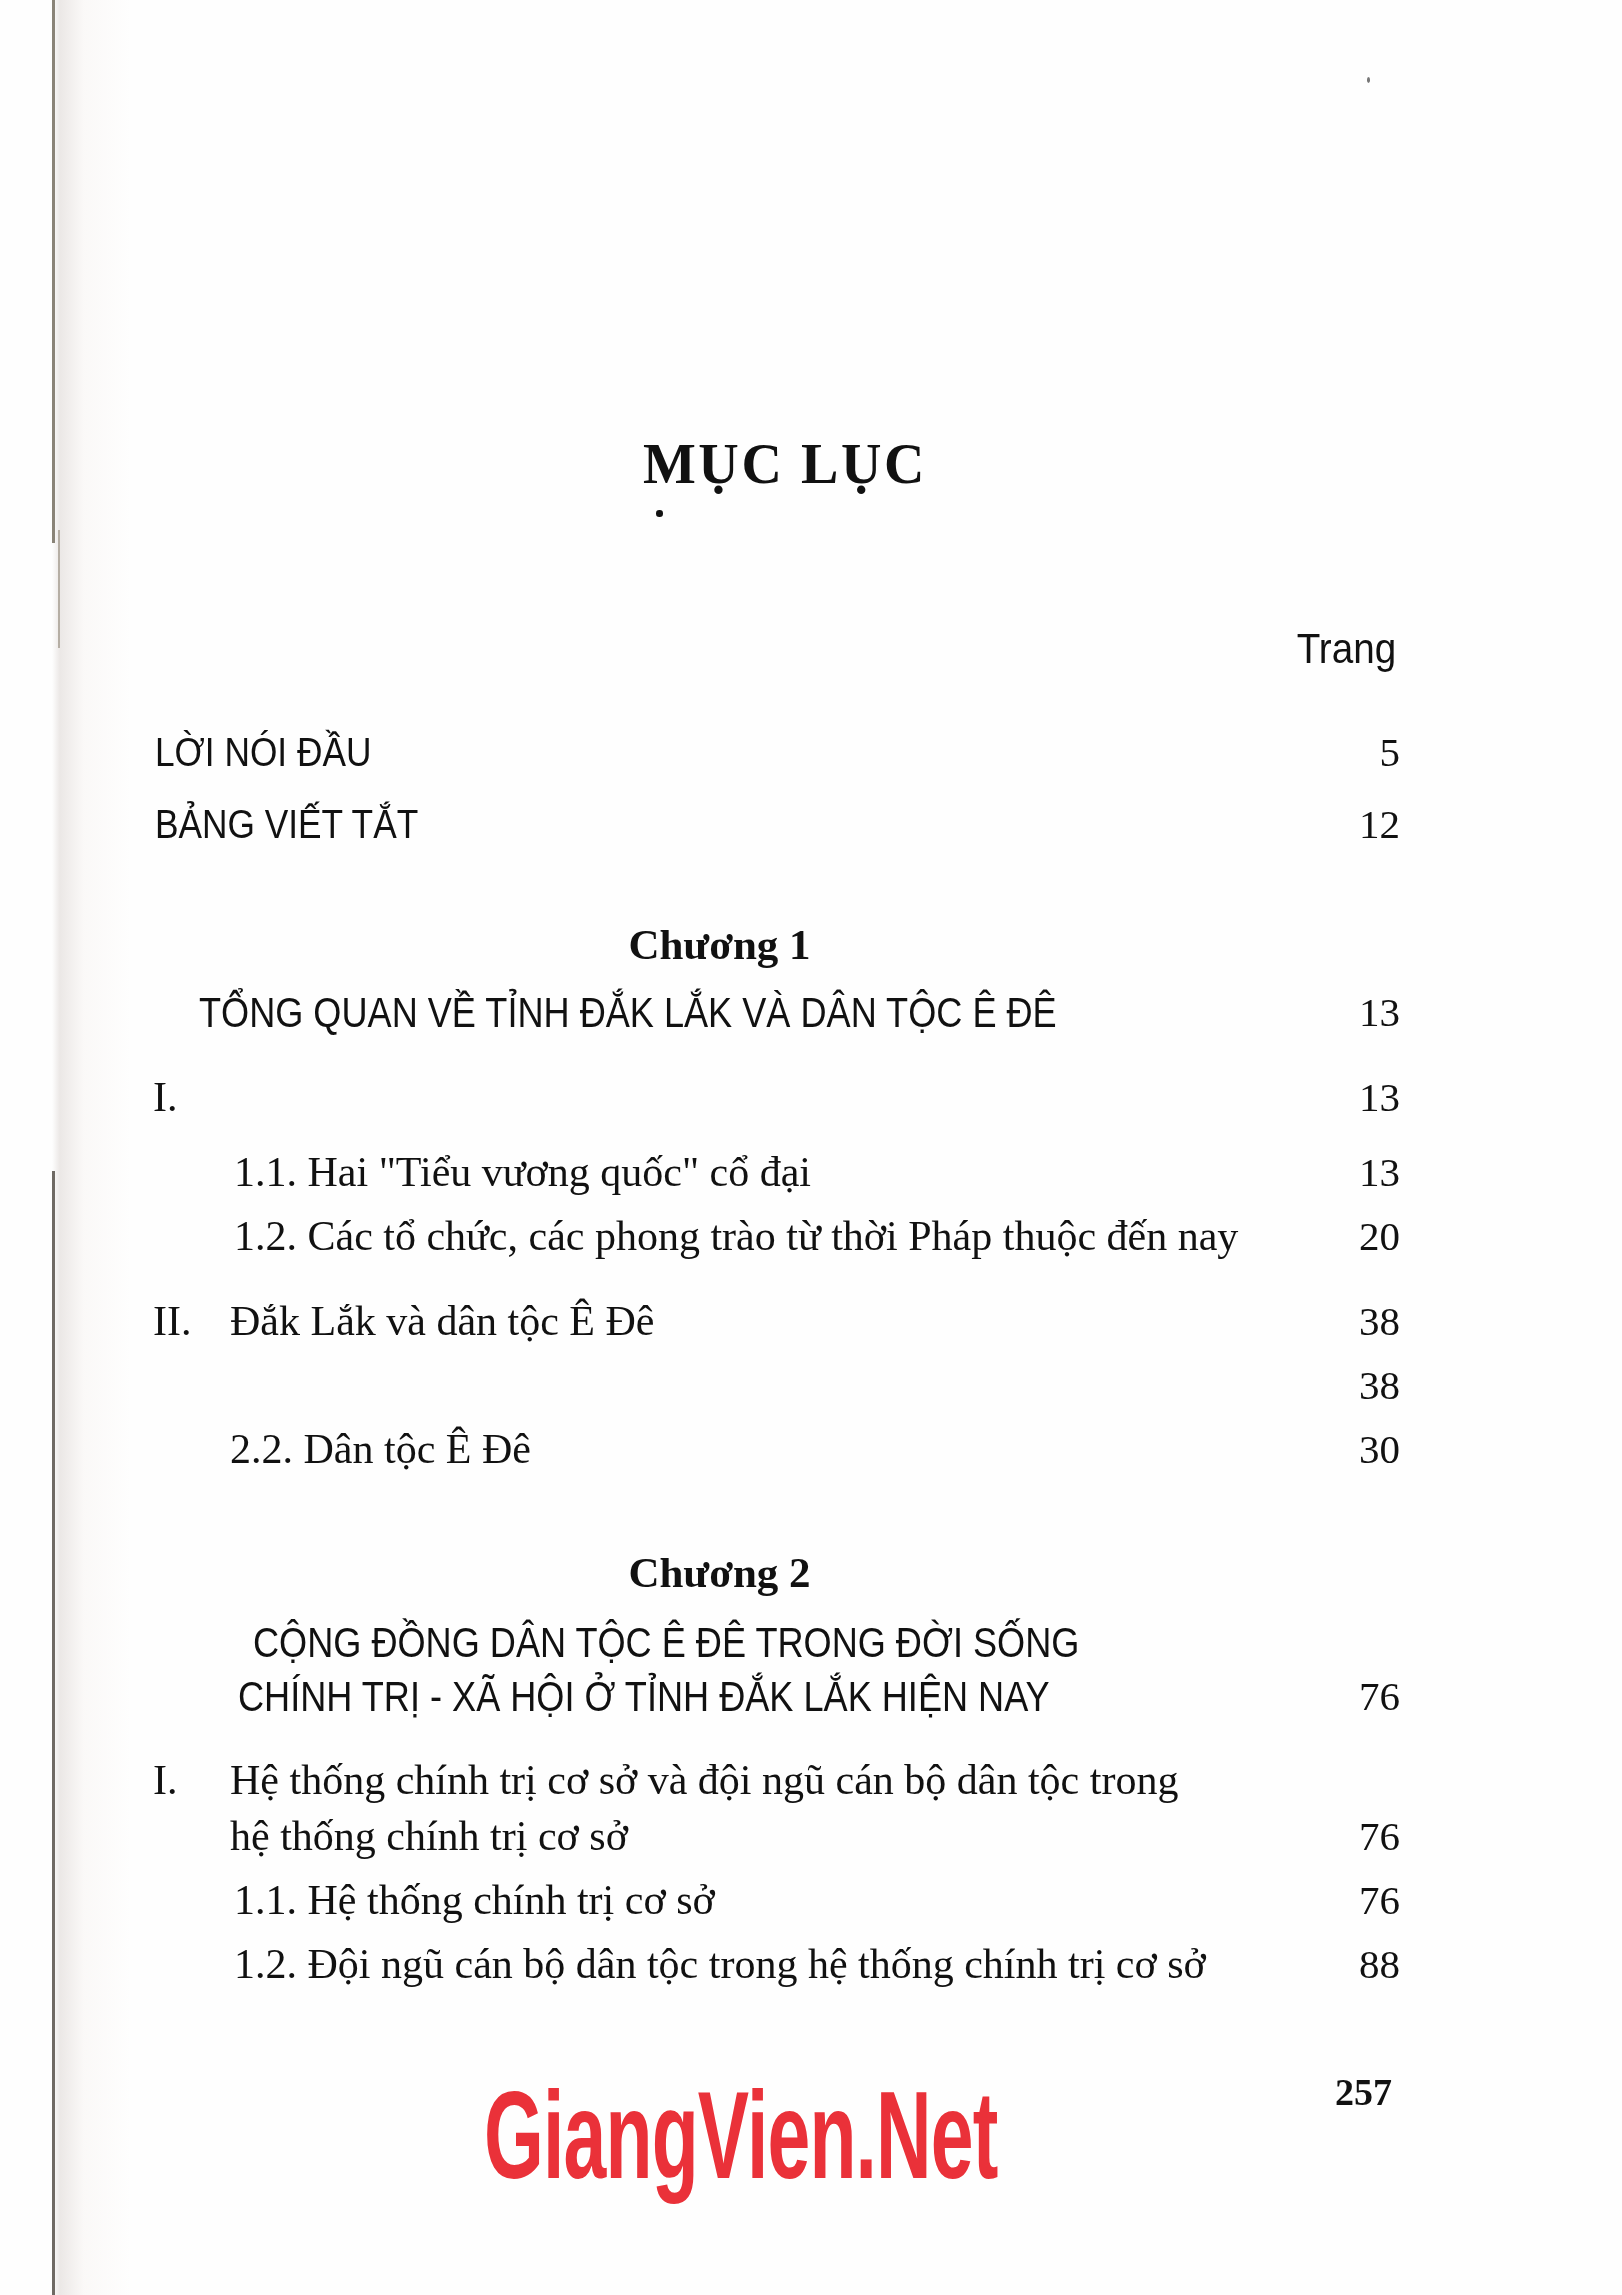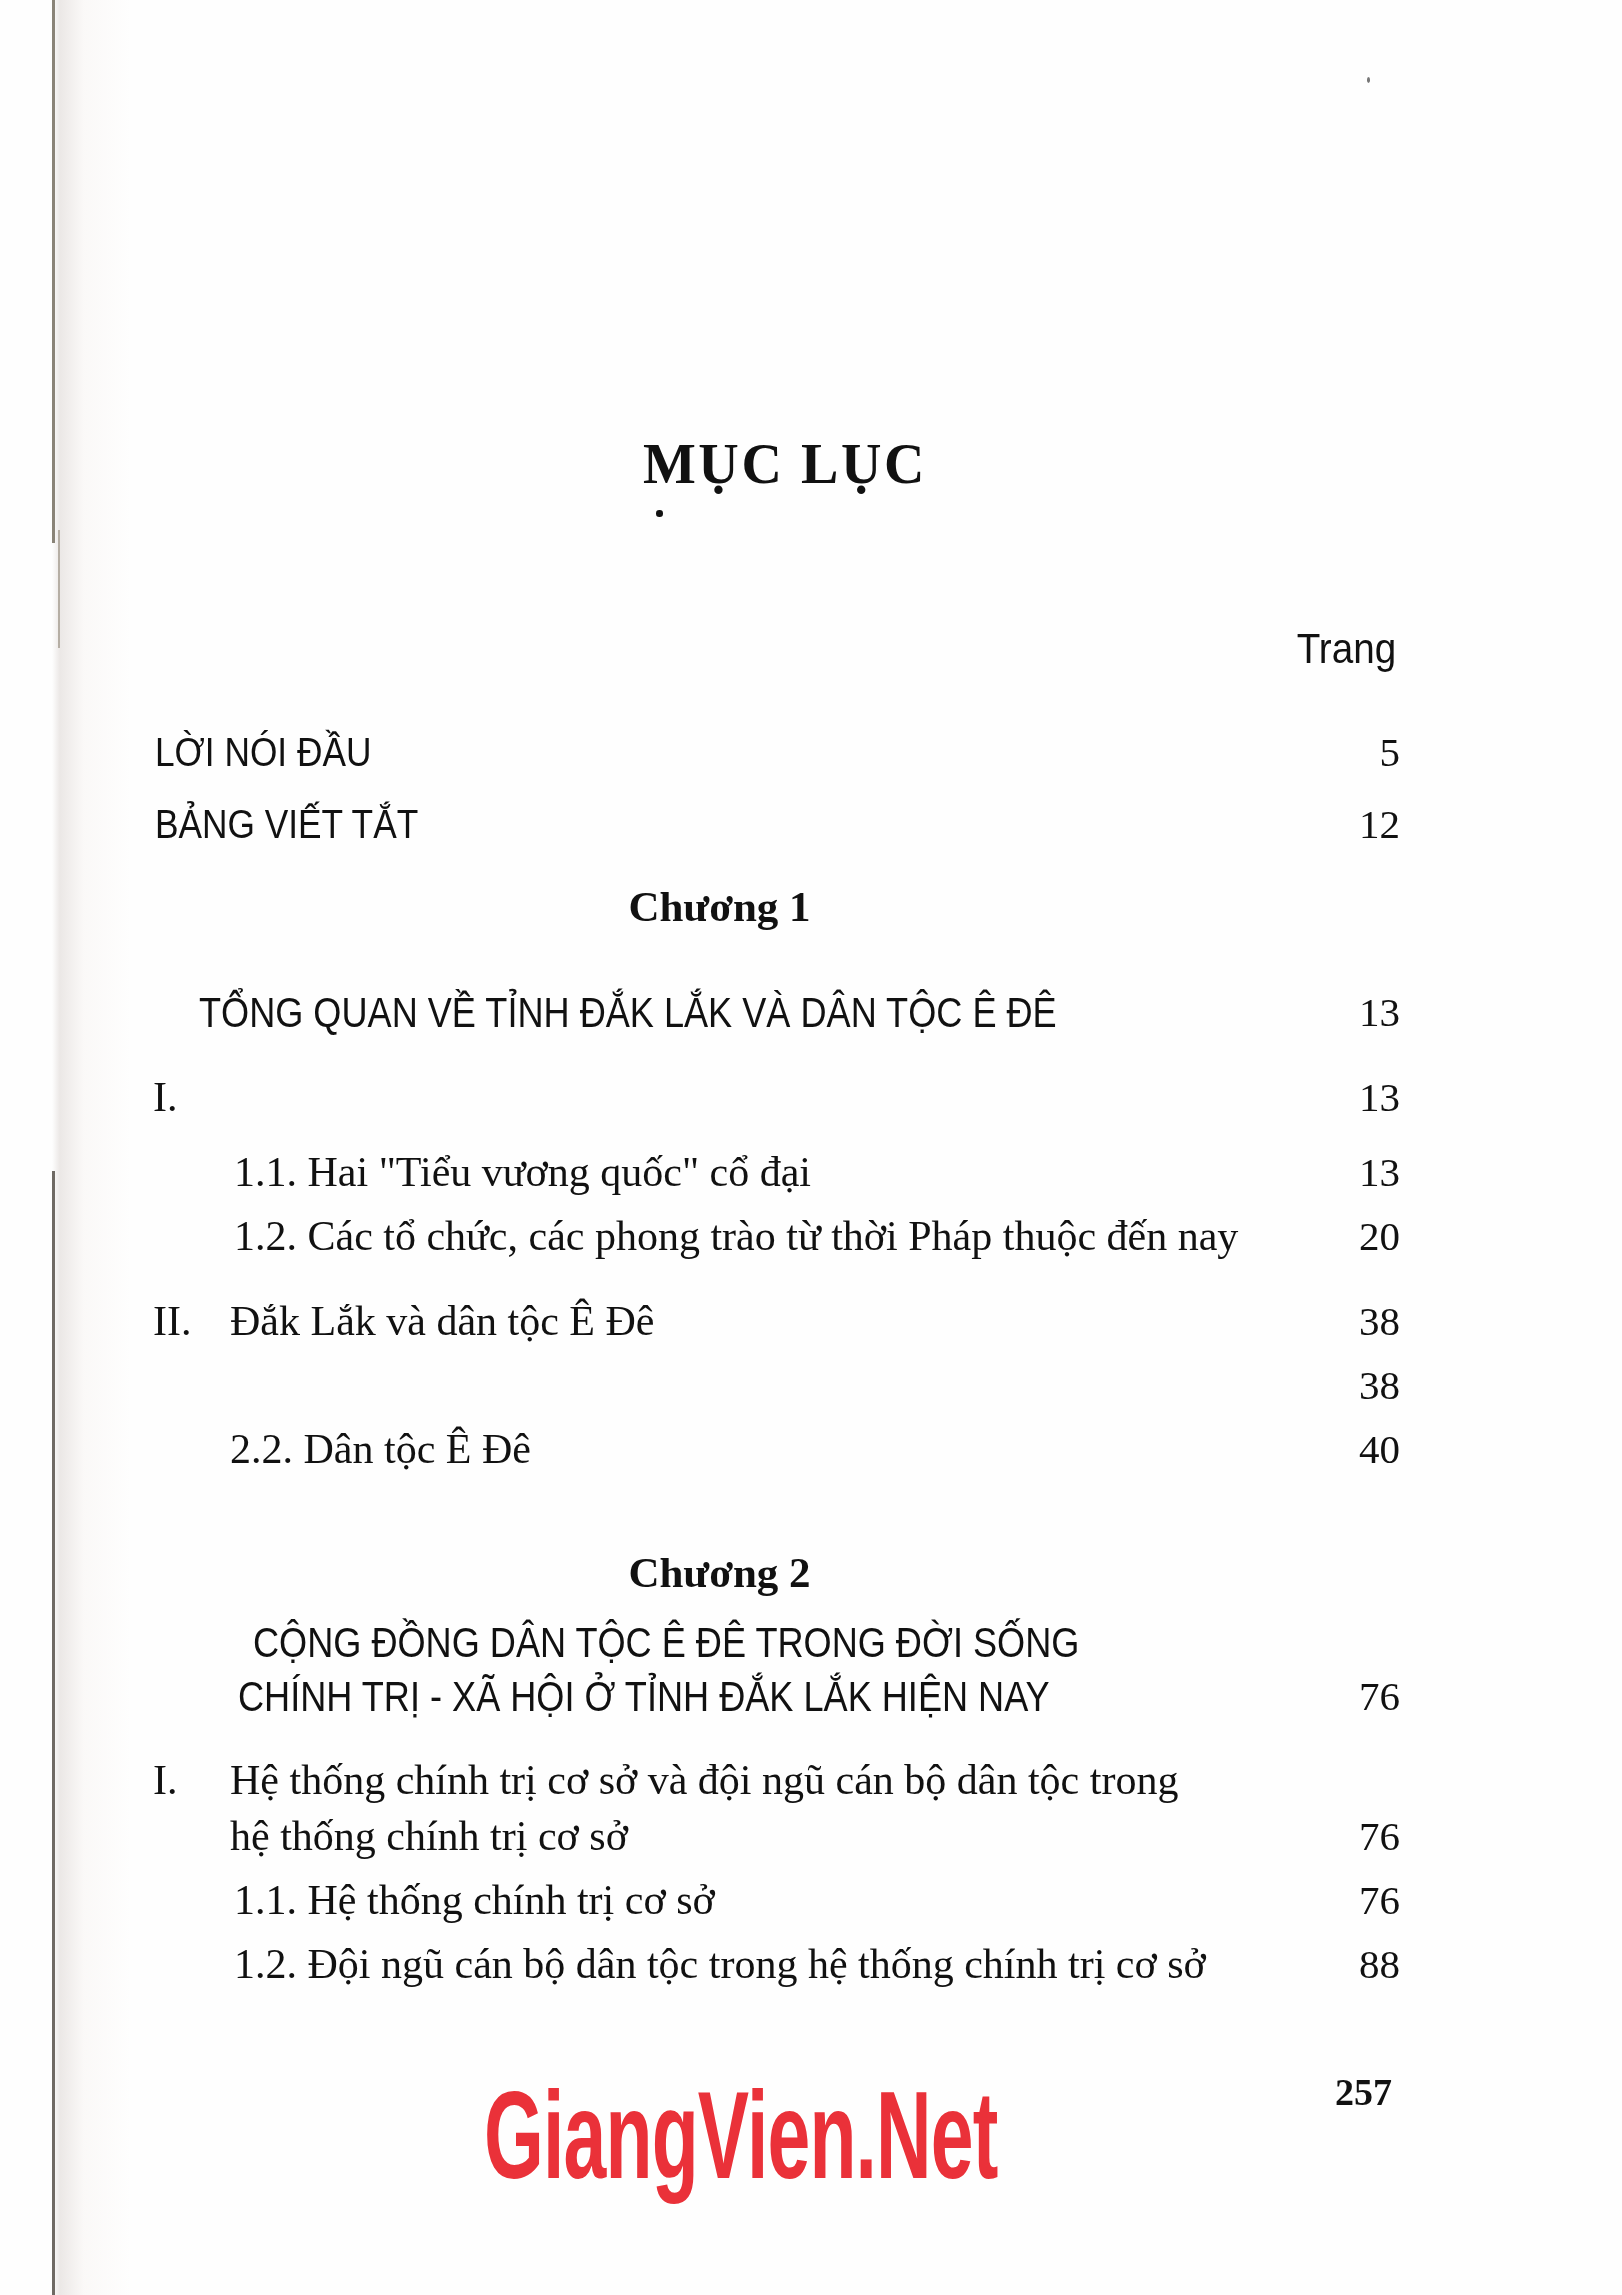--- a/index.html
+++ b/index.html
@@ -154,21 +154,21 @@
 
 <div class="row" style="top:723px;">
   <span class="text caps" style="left:147px;">LỜI NÓI ĐẦU</span>
   <span class="num">5</span>
 </div>
 <div class="row" style="top:795px;">
   <span class="text caps" style="left:147px;">BẢNG VIẾT TẮT</span>
   <span class="num">12</span>
 </div>
 
-<div class="chapter-label" style="top:882px;">Chương 1</div>
+<div class="chapter-label" style="top:920px;">Chương 1</div>
 <div class="row heading" style="top:983px;">
   <span class="text" style="left:191px;">TỔNG QUAN VỀ TỈNH ĐẮK LẮK VÀ DÂN TỘC Ê ĐÊ</span>
   <span class="num">13</span>
 </div>
 
 <div class="row" style="top:1068px;">
   <span class="roman">I.</span>
   <span class="num">13</span>
 </div>
 <div class="row" style="top:1143px;">
@@ -183,21 +183,21 @@
 <div class="row" style="top:1292px;">
   <span class="roman">II.</span>
   <span class="text" style="left:222px;">Đắk Lắk và dân tộc Ê Đê</span>
   <span class="num">38</span>
 </div>
 <div class="row" style="top:1356px;">
   <span class="num">38</span>
 </div>
 <div class="row" style="top:1420px;">
   <span class="text" style="left:222px;">2.2. Dân tộc Ê Đê</span>
-  <span class="num">40</span>
+  <span class="num">30</span>
 </div>
 
 <div class="chapter-label" style="top:1548px;">Chương 2</div>
 <div class="row heading" style="top:1613px;">
   <span class="text" style="left:245px;">CỘNG ĐỒNG DÂN TỘC Ê ĐÊ TRONG ĐỜI SỐNG</span>
 </div>
 <div class="row heading" style="top:1667px;">
   <span class="text" style="left:230px;">CHÍNH TRỊ - XÃ HỘI Ở TỈNH ĐẮK LẮK HIỆN NAY</span>
   <span class="num">76</span>
 </div>

